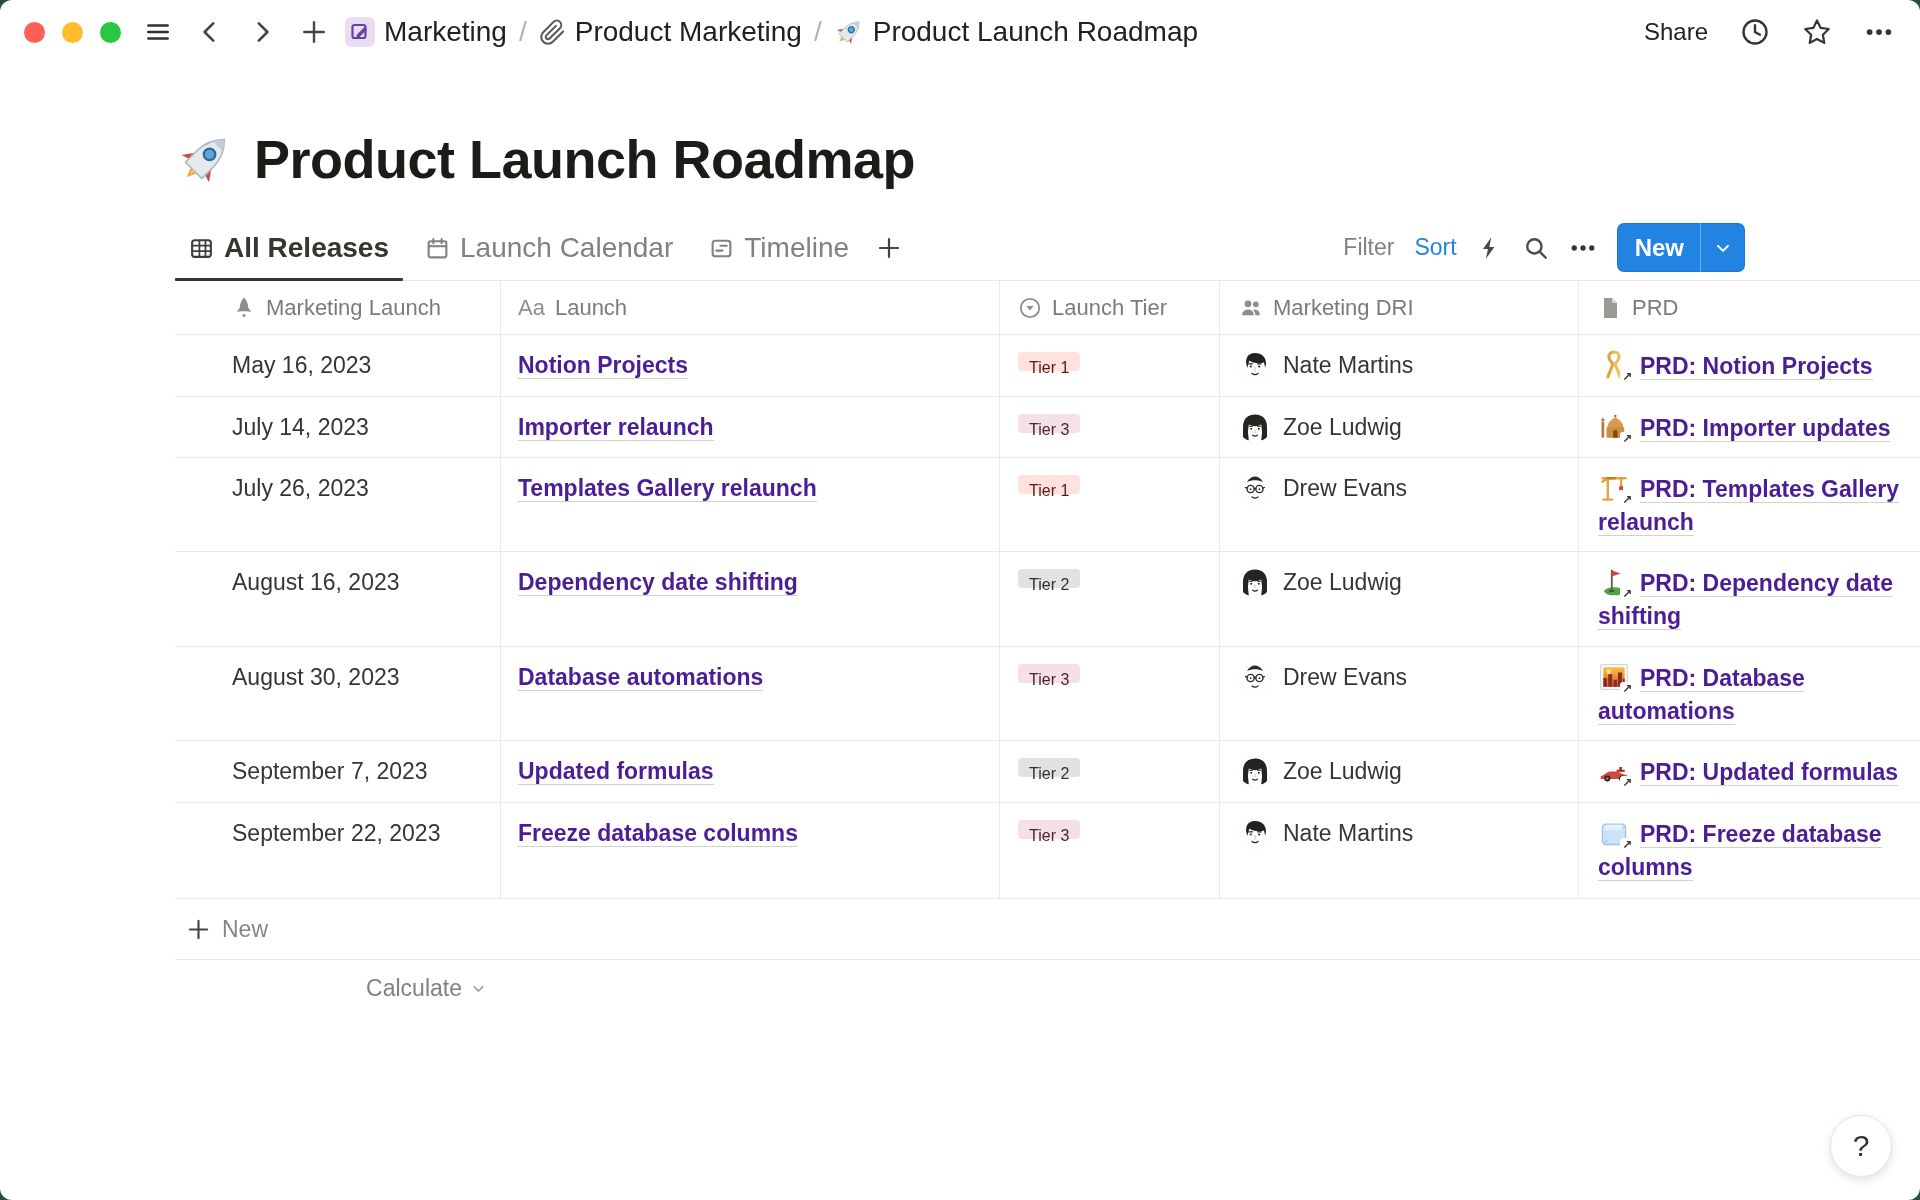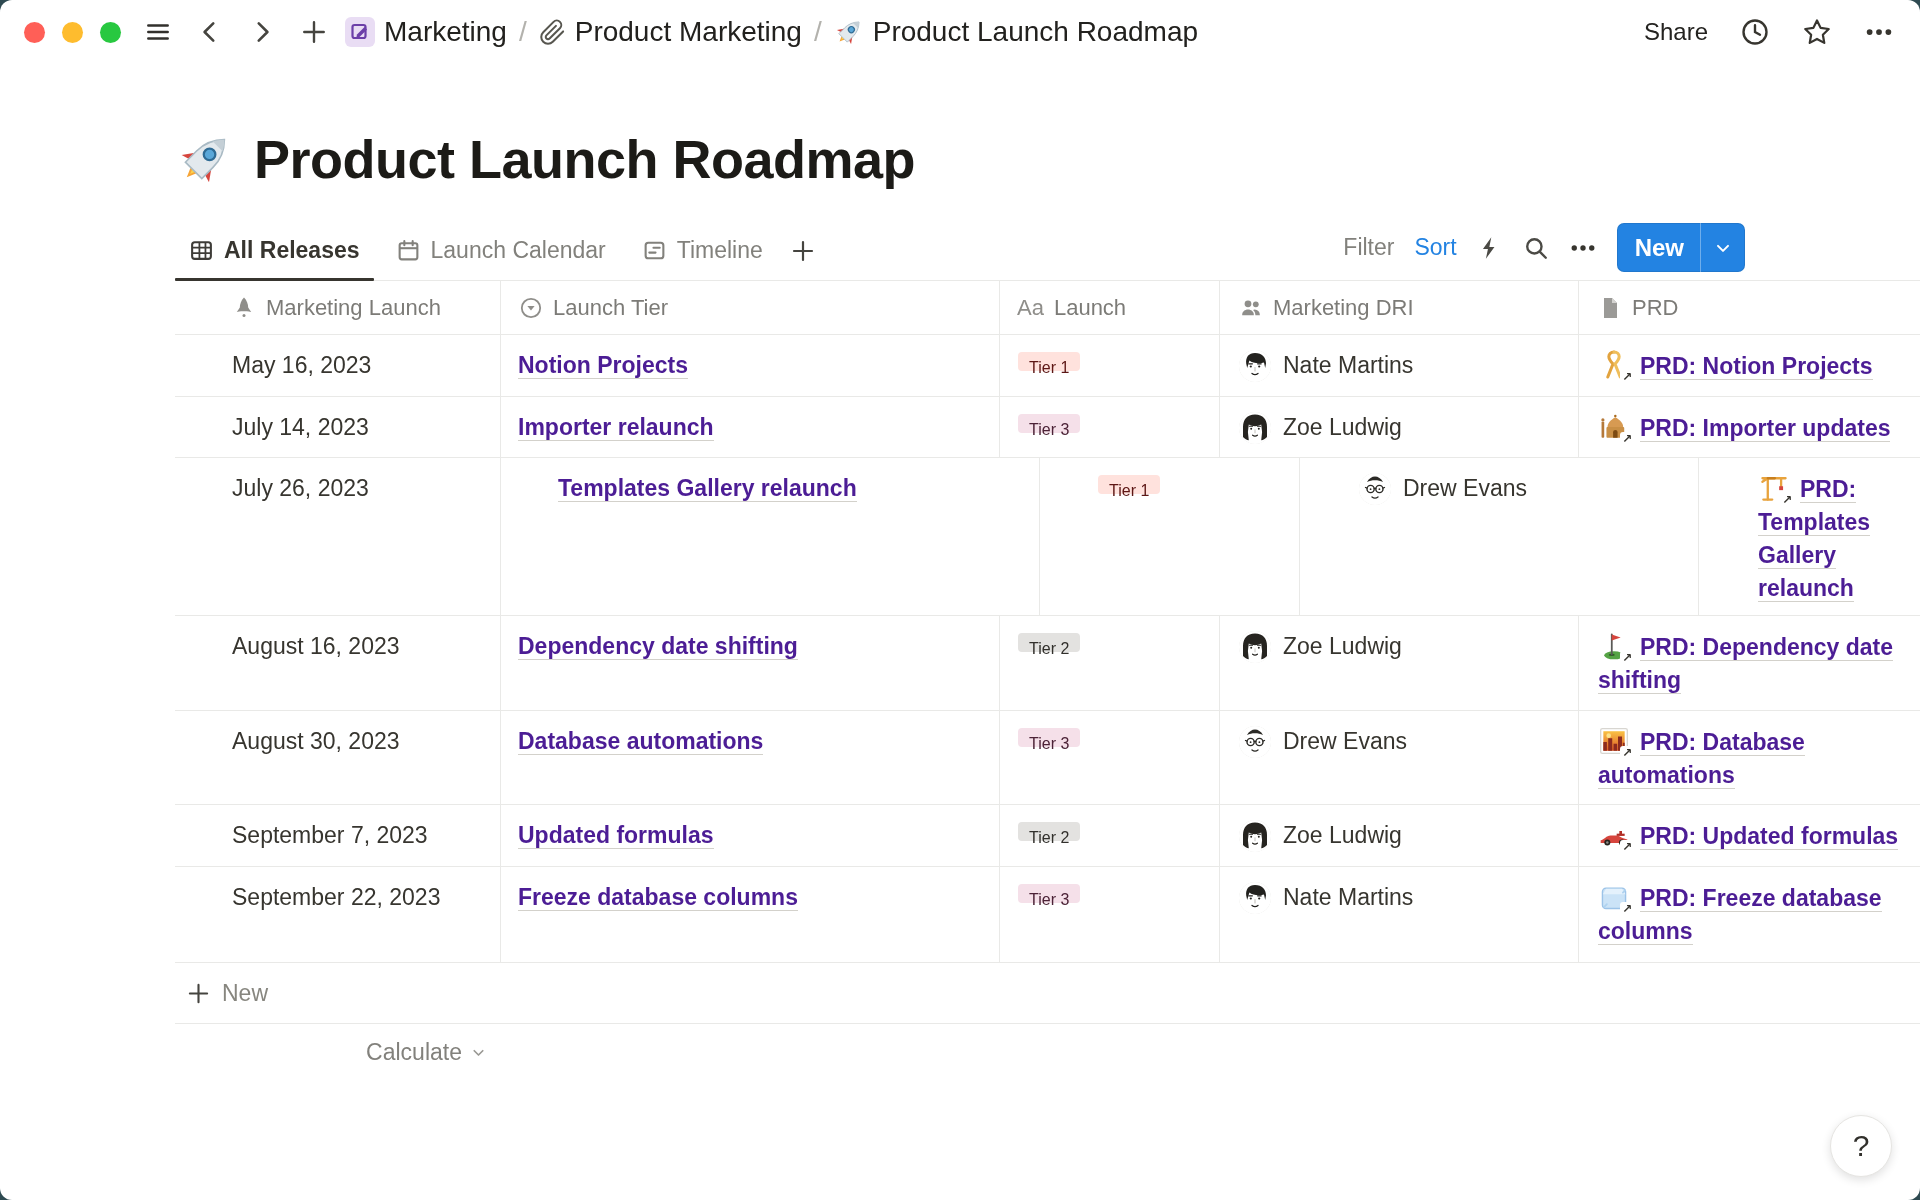--- a/index.html
+++ b/index.html
@@ -22,21 +22,21 @@
   .share{font-size:24px;color:#242320;}
 
   
   .title-row{display:flex;align-items:center;gap:20px;margin:64px 0 0 176px;}
   .title-row h1{margin:0;font-size:54px;font-weight:700;letter-spacing:-0.5px;color:#1C1B17;}
   .page-emoji svg{display:block}
 
   .toolbar{position:relative;margin:34px 0 0 175px;border-bottom:1px solid #E9E9E7;
     display:flex;align-items:flex-end;height:56px;}
   .tabs{display:flex;align-items:center;gap:8px;}
-  .tab{display:flex;align-items:center;gap:10px;font-size:23px;color:#82817C;
+  .tab{display:flex;align-items:center;gap:10px;font-size:28px;color:#82817C;
     padding:0 14px 16px 14px;position:relative;cursor:pointer;}
   .tab.active{color:#37352F;font-weight:600;}
   .tab.active::after{content:"";position:absolute;left:0;right:0;bottom:-1px;height:3px;background:#37352F;border-radius:1px;}
   .tab svg{display:block}
   .tab-plus{padding:0 10px 16px 6px;color:#82817C}
   .view-controls{position:absolute;right:175px;bottom:8px;display:flex;align-items:center;gap:20px;}
   .vc-text{font-size:23px;color:#82817C;cursor:pointer;}
   .vc-sort{color:#2383E2;}
   .vc-icon{display:flex;color:#4B4A45;cursor:pointer;}
   .new-btn{display:flex;align-items:center;height:49px;background:#2383E2;border-radius:7px;
@@ -402,31 +402,31 @@
   <div class="table">
     <div class="trow thead">
       <div class="cell c1">
         <span>
               <svg width="24" height="24" style="display:block">
                 <use href="#ic-rocket-property"></use>
               </svg>
             </span>
         <span>Marketing Launch</span>
       </div>
-      <div class="cell c3">
-        <span>
-              <svg width="24" height="24" style="display:block">
-                <use href="#ic-select"></use>
-              </svg>
-            </span>
-        <span>Launch Tier</span>
-      </div>
       <div class="cell c2">
         <span class="aa-glyph">Aa</span>
         <span>Launch</span>
+      </div>
+      <div class="cell c3">
+        <span>
+              <svg width="24" height="24" style="display:block">
+                <use href="#ic-select"></use>
+              </svg>
+            </span>
+        <span>Launch Tier</span>
       </div>
       <div class="cell c4">
         <span>
               <svg width="24" height="24" style="display:block">
                 <use href="#ic-people"></use>
               </svg>
             </span>
         <span>Marketing DRI</span>
       </div>
       <div class="cell c5">
@@ -469,21 +469,21 @@
                     <use href="#av-zoe"></use>
                   </svg>
                 </span>
                 <span>Zoe Ludwig</span>
               </span>
             </div>
             <div class="cell c5 prd-cell"><span class="prd-icon"><svg width="32" height="32">
                   <use href="#ic-mosque"></use>
                 </svg><span class="link-arrow">↗</span></span><span class="prd-link">PRD: Importer updates</span></div>
           </div>
-          <div class="trow" style="min-height: 93px; gap: 40px;">
+          <div class="trow" style="min-height: 93px;">
             <div class="cell c1"><span>July 26, 2023</span></div>
             <div class="cell c2"><span class="launch-link">Templates Gallery relaunch</span></div>
             <div class="cell c3"><span class="badge" style="background:#FFE2DD;color:#5D1715">Tier 1</span></div>
             <div class="cell c4">
               <span class="person">
                 <span class="avatar">
                   <svg width="32" height="32">
                     <use href="#av-drew"></use>
                   </svg>
                 </span>

